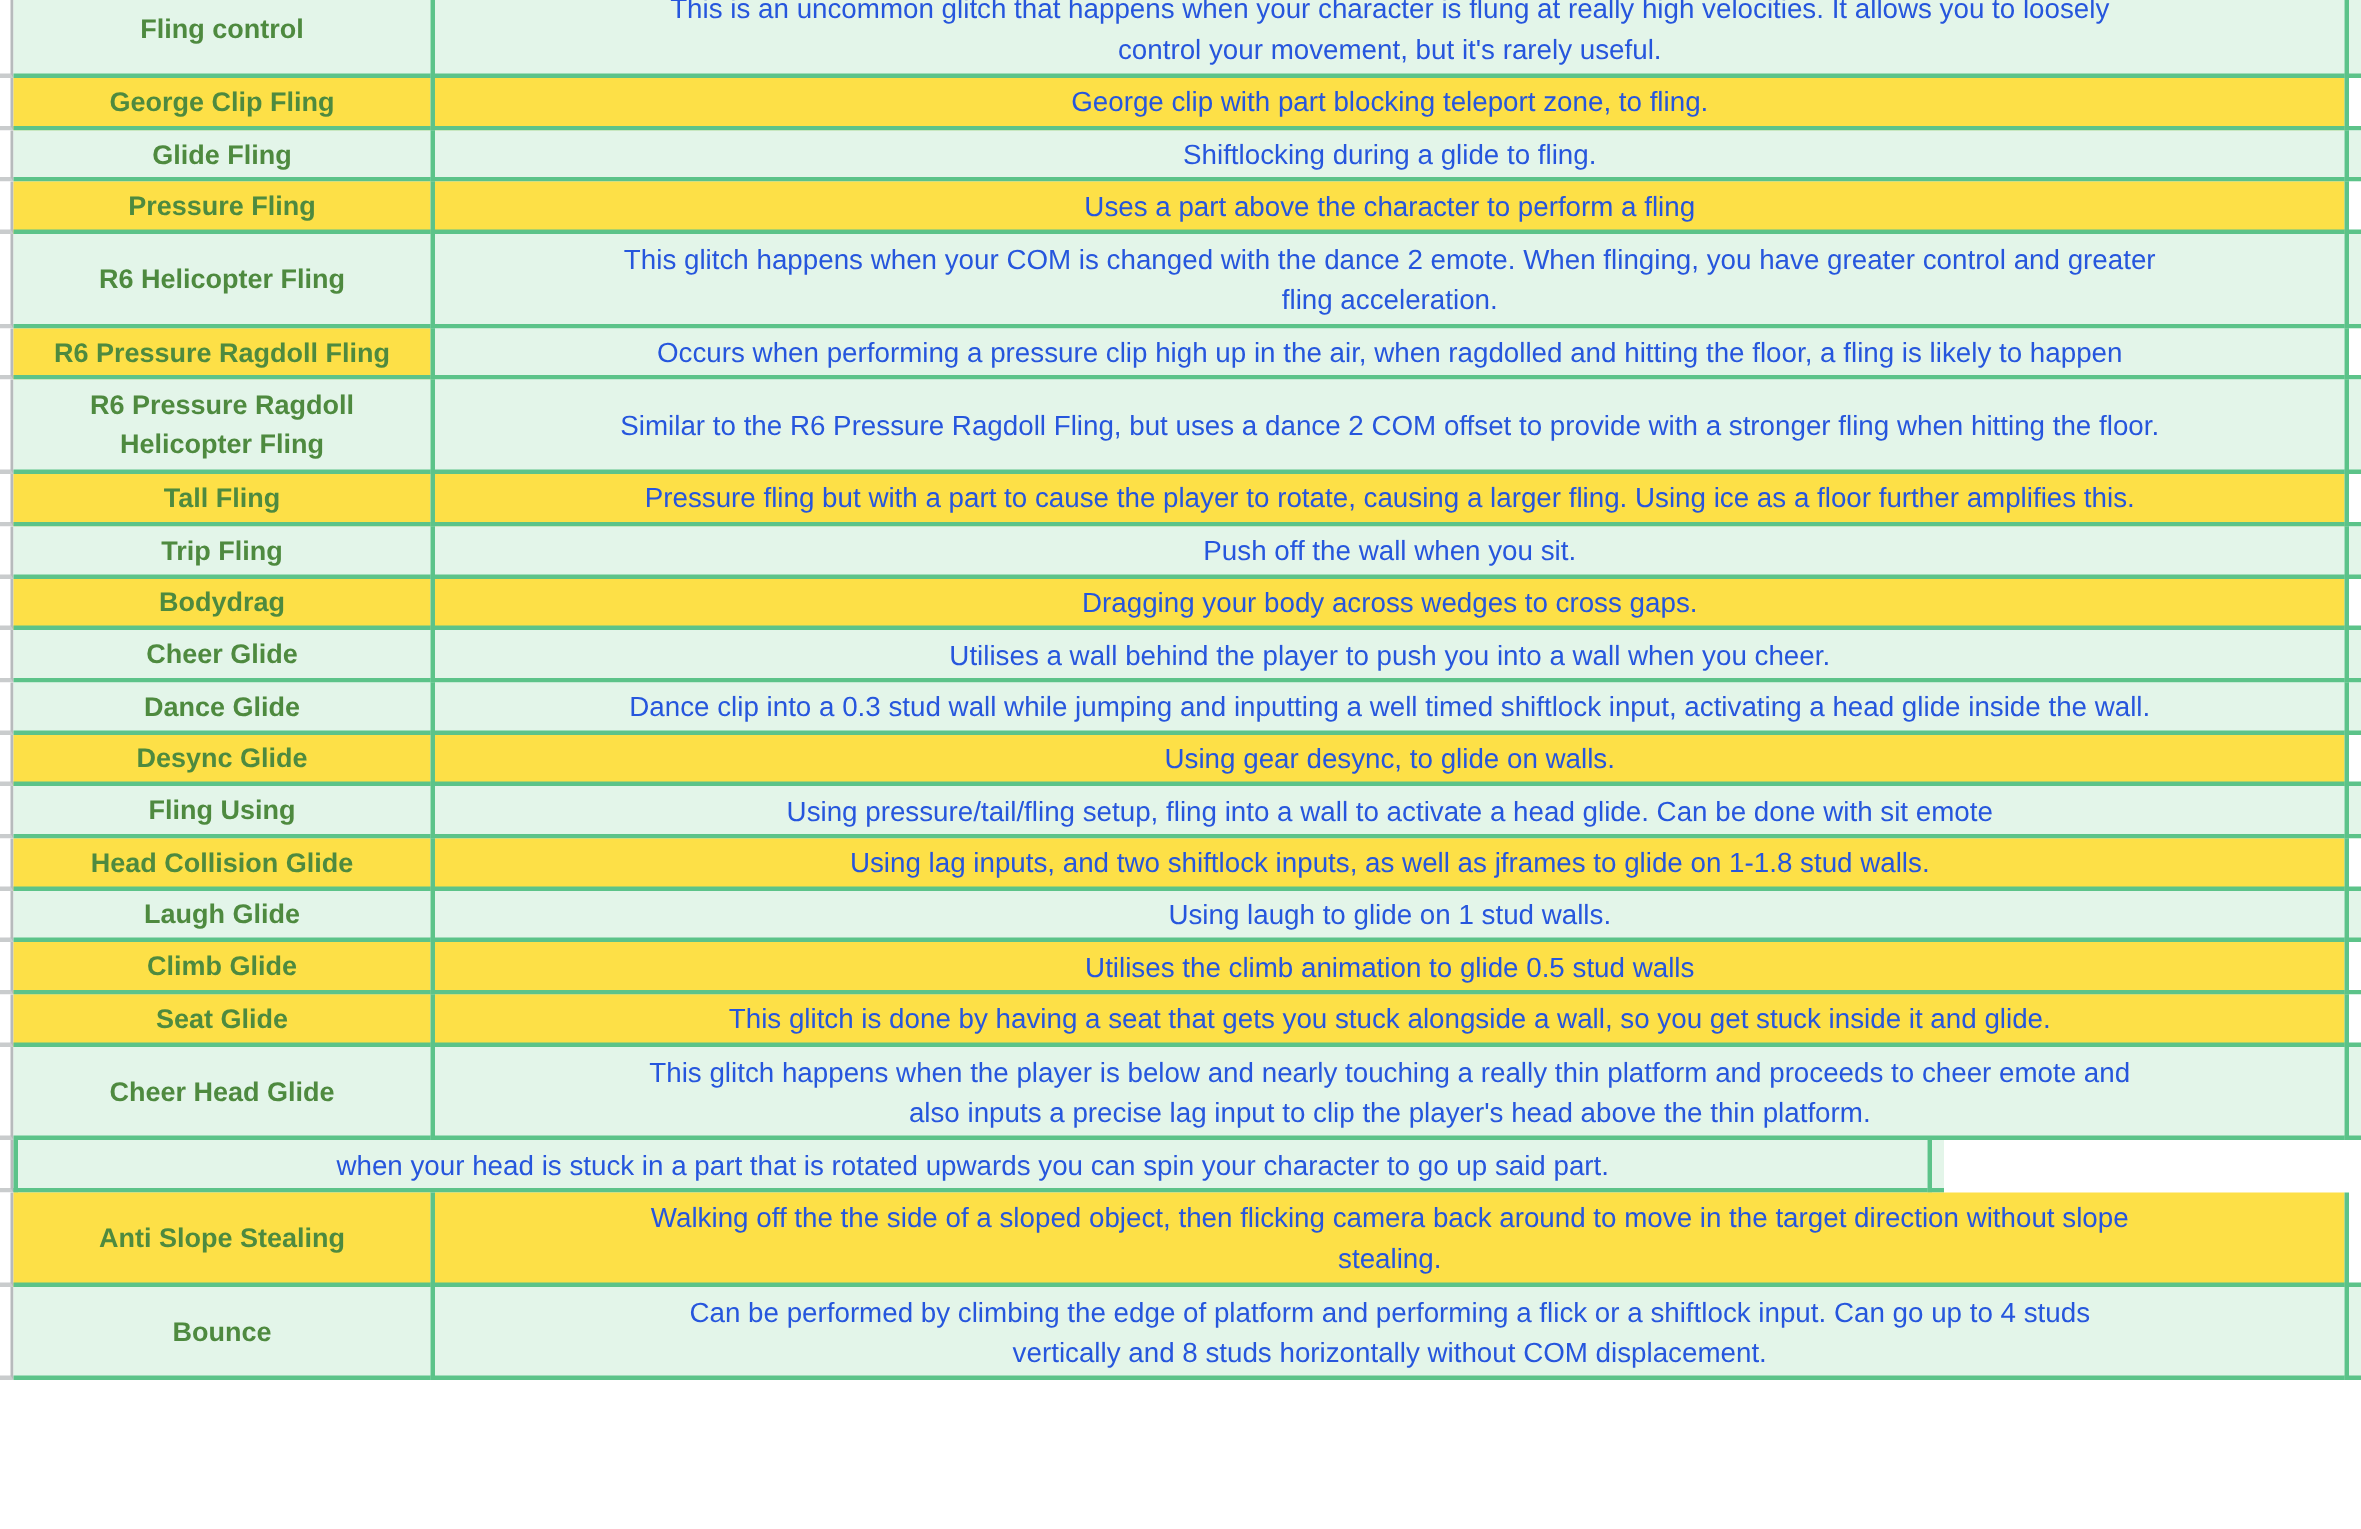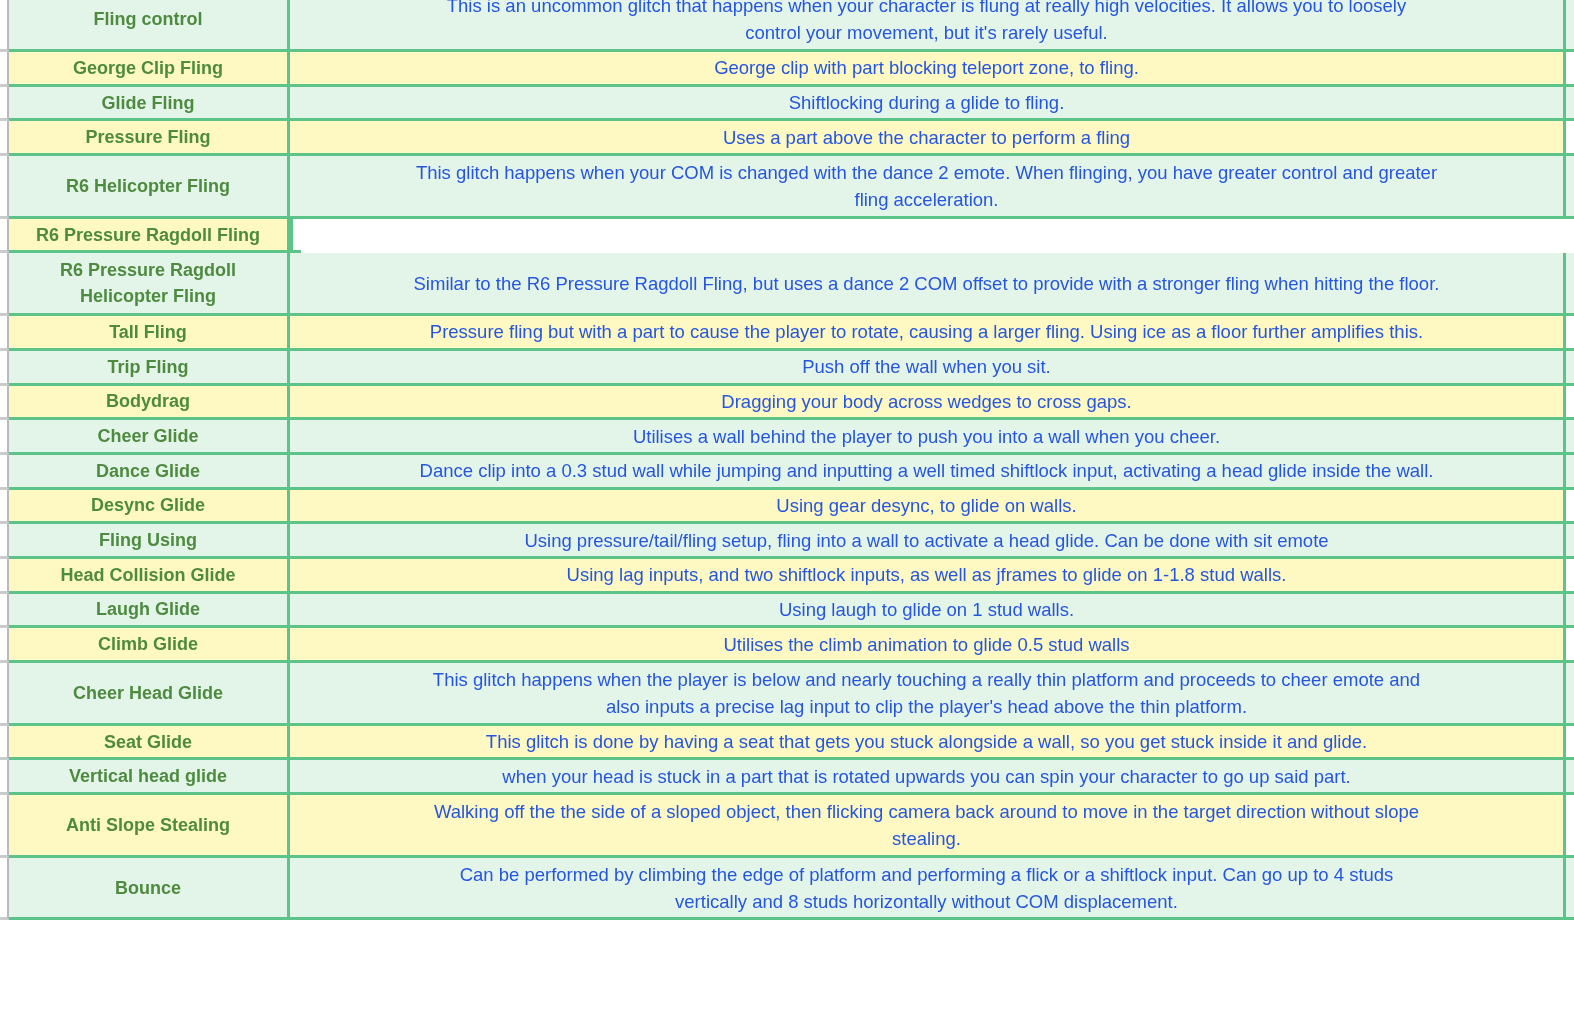--- a/index.html
+++ b/index.html
@@ -27,21 +27,21 @@
     border-right:2px solid var(--gutter-line);
     border-bottom:3px solid var(--gutter-hline);
   }
   .vsep{
     width:3px;flex:0 0 3px;background:var(--border-green);
     border-bottom:3px solid var(--border-green);
   }
   .cell{
     display:flex;align-items:center;justify-content:center;
     border-bottom:3px solid var(--border-green);
-    background:#fef9c3;text-align:center;
+    background:#fde047;text-align:center;
   }
   .cell.green{background:var(--row-green);}
   .cell.name{
     width:278px;flex:0 0 278px;
     color:var(--name-green);font-weight:bold;font-size:18px;
     line-height:26px;white-space:pre-line;
   }
   .cell.desc{
     width:1273px;flex:0 0 1273px;padding:0 6px;
     color:var(--desc-blue);font-size:18.5px;
@@ -101,20 +101,21 @@
     <div class="cell desc green">This glitch happens when your COM is changed with the dance 2 emote. When flinging, you have greater control and greater
 fling acceleration.</div>
     <div class="vsep"></div>
     <div class="sliver green"></div>
   </div>
 
   <div class="row">
     <div class="gutter"></div>
     <div class="cell name">R6 Pressure Ragdoll Fling</div>
     <div class="vsep"></div>
+    <div class="cell desc green">Occurs when performing a pressure clip high up in the air, when ragdolled and hitting the floor, a fling is likely to happen</div>
     <div class="vsep"></div>
     <div class="sliver"></div>
   </div>
 
   <div class="row tall">
     <div class="gutter"></div>
     <div class="cell name green">R6 Pressure Ragdoll
 Helicopter Fling</div>
     <div class="vsep"></div>
     <div class="cell desc green">Similar to the R6 Pressure Ragdoll Fling, but uses a dance 2 COM offset to provide with a stronger fling when hitting the floor.</div>
@@ -206,44 +207,43 @@
 
   <div class="row">
     <div class="gutter"></div>
     <div class="cell name">Climb Glide</div>
     <div class="vsep"></div>
     <div class="cell desc">Utilises the climb animation to glide 0.5 stud walls</div>
     <div class="vsep"></div>
     <div class="sliver"></div>
   </div>
 
+  <div class="row">
+    <div class="gutter"></div>
+    <div class="cell name">Seat Glide</div>
+    <div class="vsep"></div>
+    <div class="cell desc">This glitch is done by having a seat that gets you stuck alongside a wall, so you get stuck inside it and glide.</div>
+    <div class="vsep"></div>
+    <div class="sliver"></div>
+  </div>
+
   <div class="row tall">
     <div class="gutter"></div>
     <div class="cell name green">Cheer Head Glide</div>
     <div class="vsep"></div>
     <div class="cell desc green">This glitch happens when the player is below and nearly touching a really thin platform and proceeds to cheer emote and
 also inputs a precise lag input to clip the player's head above the thin platform.</div>
     <div class="vsep"></div>
     <div class="sliver green"></div>
   </div>
 
-  <div class="row">
-    <div class="gutter"></div>
-    <div class="cell name">Seat Glide</div>
-    <div class="vsep"></div>
-    <div class="cell desc">This glitch is done by having a seat that gets you stuck alongside a wall, so you get stuck inside it and glide.</div>
-    <div class="vsep"></div>
-    <div class="sliver"></div>
-  </div>
-
-
-
-  <div class="row">
-    <div class="gutter"></div>
-    <div class="cell name green">Vertical head glide</div>
+
+
+  <div class="row">
+    <div class="gutter"></div>
     <div class="vsep"></div>
     <div class="cell desc green">when your head is stuck in a part that is rotated upwards you can spin your character to go up said part.</div>
     <div class="vsep"></div>
     <div class="sliver green"></div>
   </div>
 
   <div class="row tall">
     <div class="gutter"></div>
     <div class="cell name">Anti Slope Stealing</div>
     <div class="vsep"></div>

